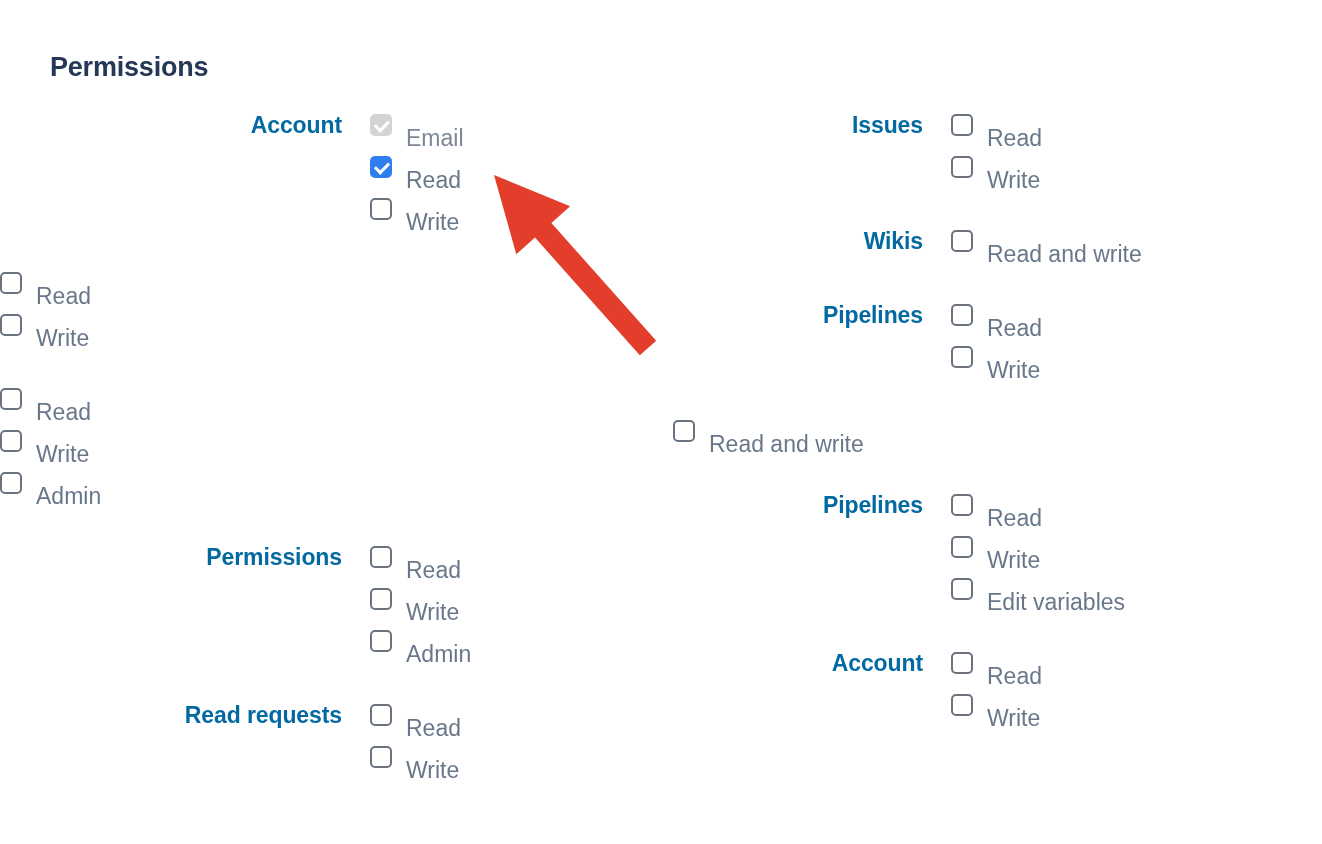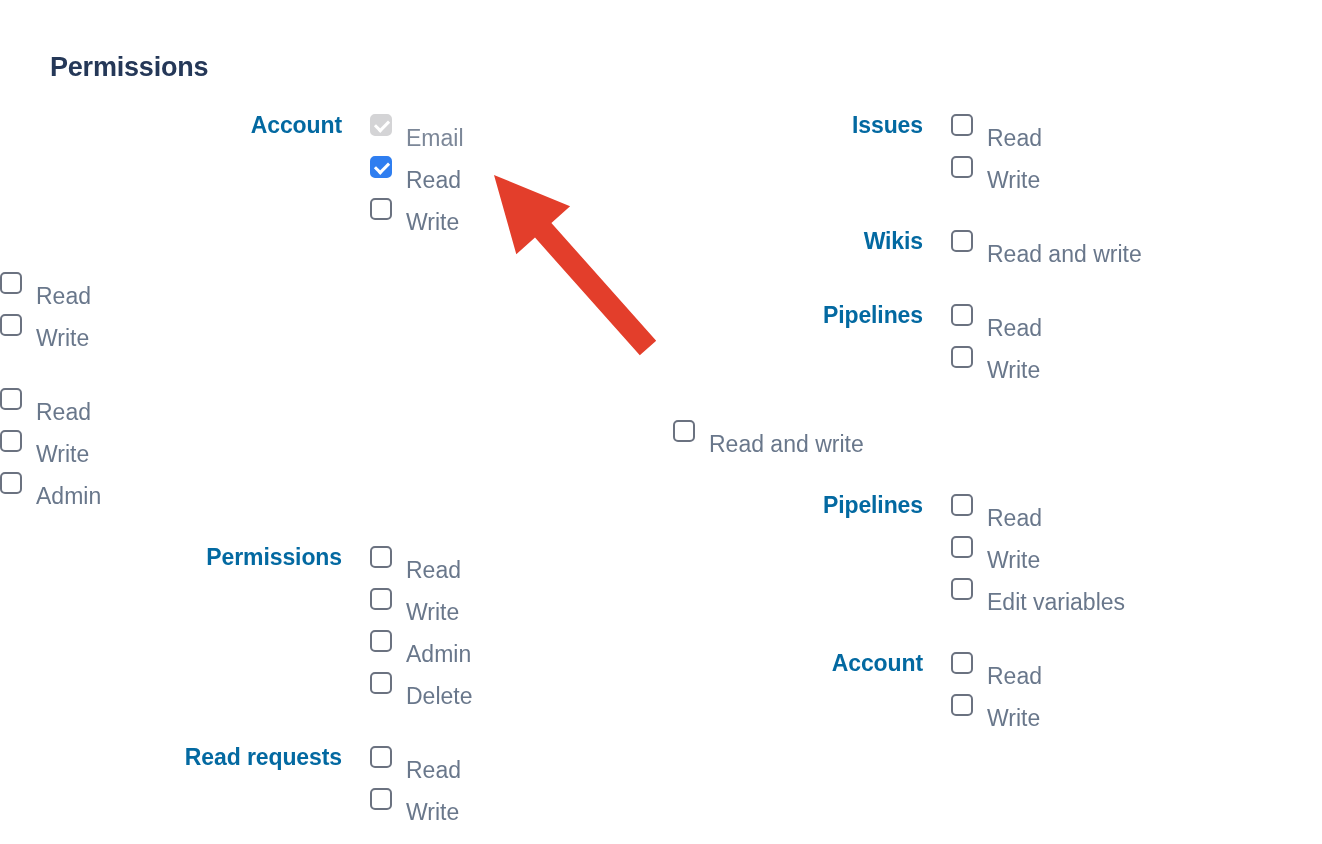--- a/index.html
+++ b/index.html
@@ -218,24 +218,20 @@
               <span class="opt-label">Read</span>
             </div>
             <div class="opt-row">
               <div class="checkbox"></div>
               <span class="opt-label">Write</span>
             </div>
             <div class="opt-row">
               <div class="checkbox"></div>
               <span class="opt-label">Admin</span>
             </div>
-            <div class="opt-row">
-              <div class="checkbox"></div>
-              <span class="opt-label">Delete</span>
-            </div>
           </div>
         </div>
         <div class="perm-group">
           <div class="group-label">Read requests</div>
           <div class="group-options">
             <div class="opt-row">
               <div class="checkbox"></div>
               <span class="opt-label">Read</span>
             </div>
             <div class="opt-row">

